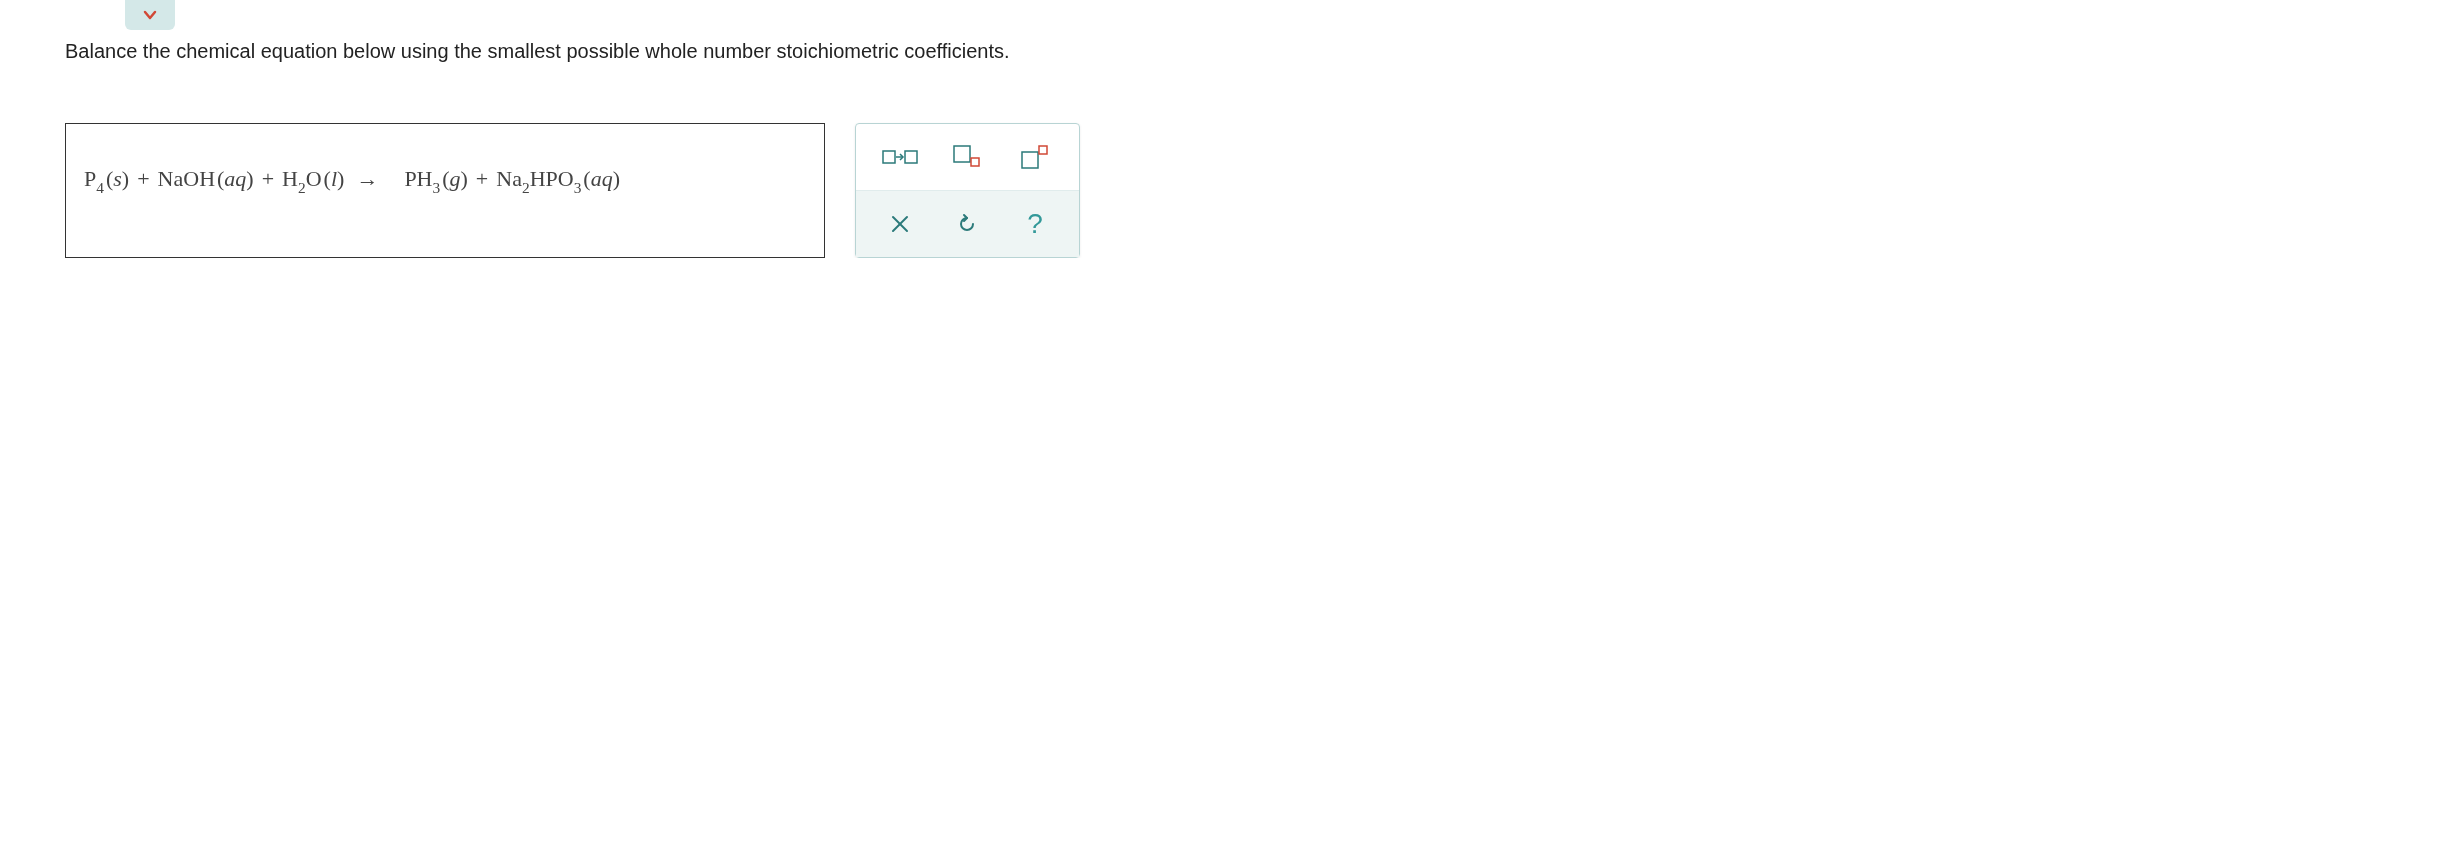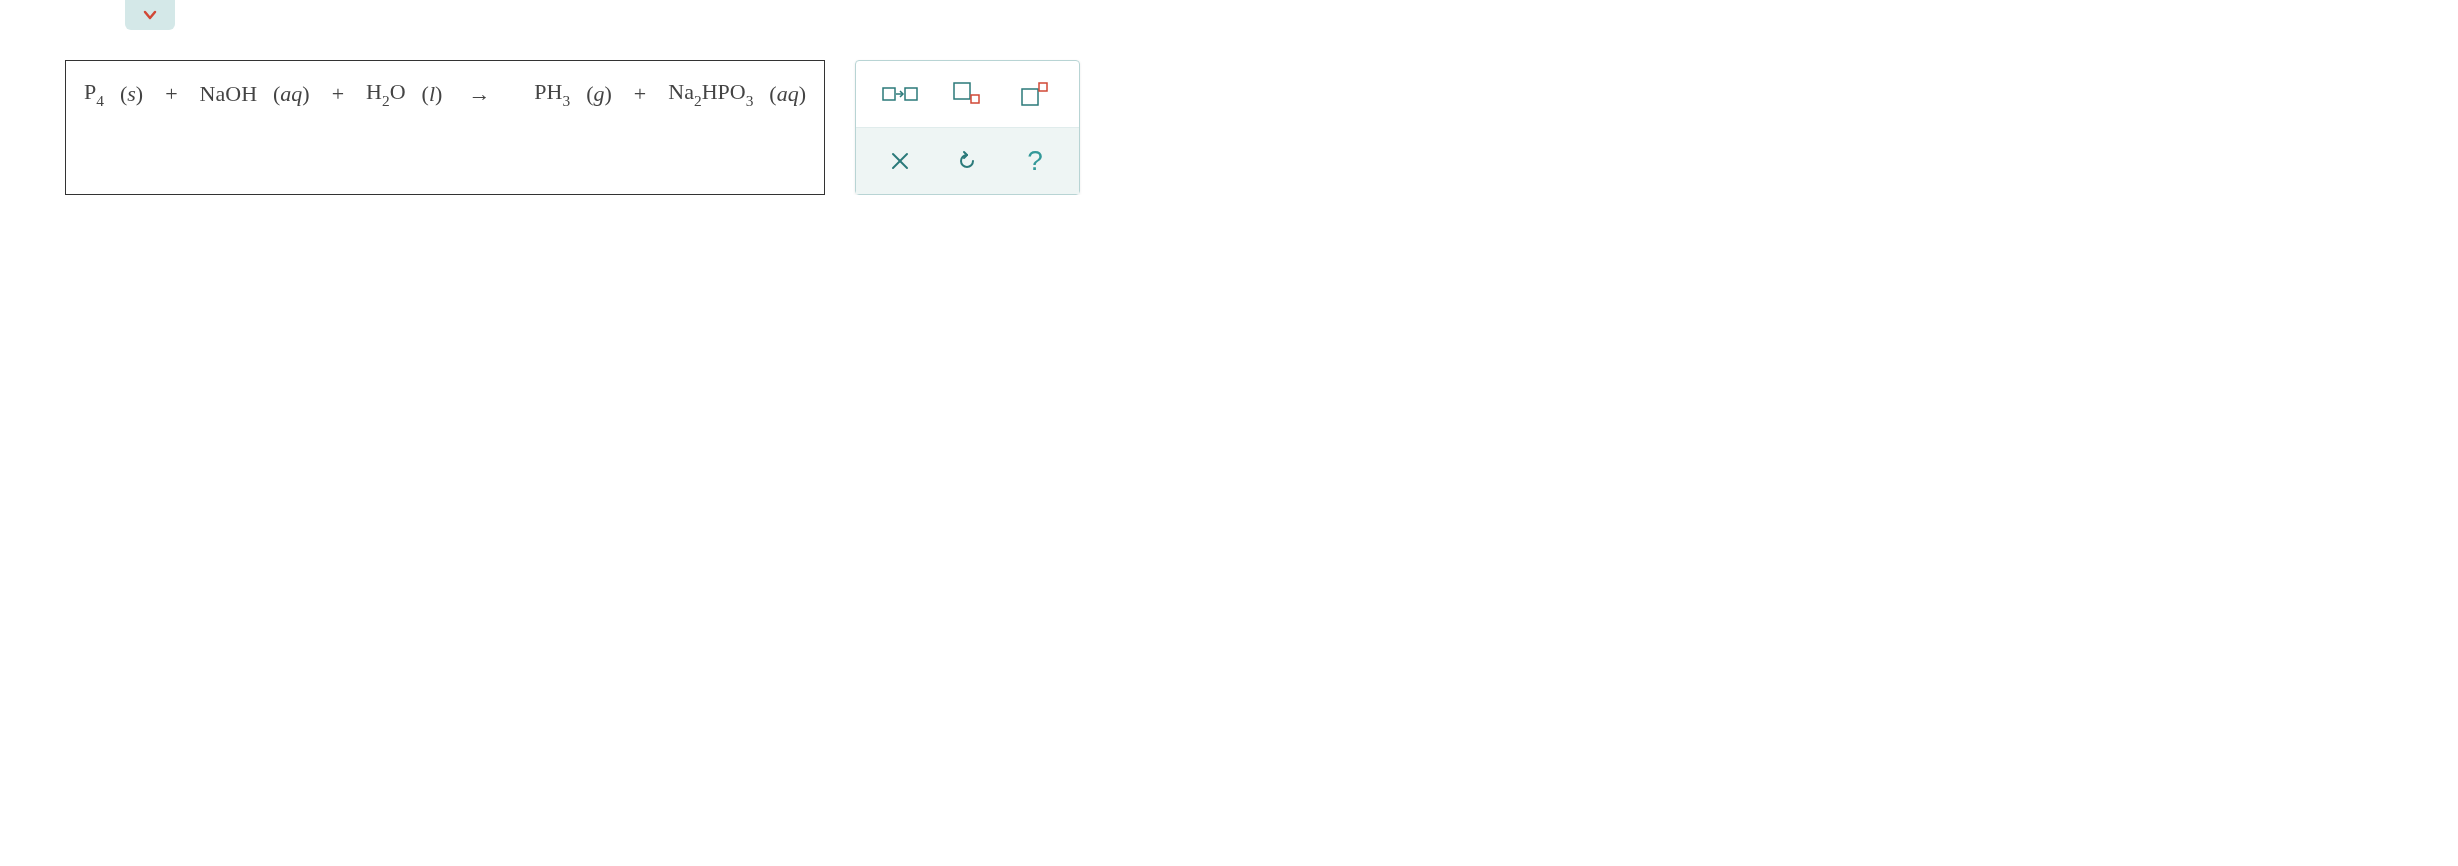--- a/index.html
+++ b/index.html
@@ -48,23 +48,24 @@
       padding: 18px 18px 40px 18px;
       width: 760px;
       min-height: 80px;
       margin-left: 15px;
     }
     .equation {
       font-family: 'Times New Roman', Times, serif;
       font-size: 22px;
       color: #444;
       display: flex;
-      align-items: center;
-      gap: 16px;
+      align-items: flex-start;
+      gap: 2px;
       white-space: nowrap;
+      margin-top: 24px;
     }
     .equation .rm {
       font-style: normal;
     }
     .equation .state {
       font-style: italic;
     }
     .equation sub {
       font-size: 0.7em;
       vertical-align: sub;
@@ -122,20 +123,21 @@
 </head>
 <body>
 
 <div class="chevron-tab">
   <svg viewBox="0 0 16 16">
     <path d="M3 5 L8 11 L13 5" stroke="#d14836" stroke-width="2.5" fill="none" stroke-linecap="round" stroke-linejoin="round"></path>
   </svg>
 </div>
 
 <div class="container">
+  <div class="instruction">Balance the chemical equation below using the smallest possible whole number stoichiometric coefficients.</div>
 
   <div class="workspace">
     <div class="equation-box">
       <div class="equation">
         <span class="rm"><span>P</span><sub>4</sub></span>
           <span>(<span class="state">s</span>)</span>
         <span class="plus">+</span>
         <span class="rm"><span>NaOH</span></span>
           <span>(<span class="state">aq</span>)</span>
         <span class="plus">+</span>

